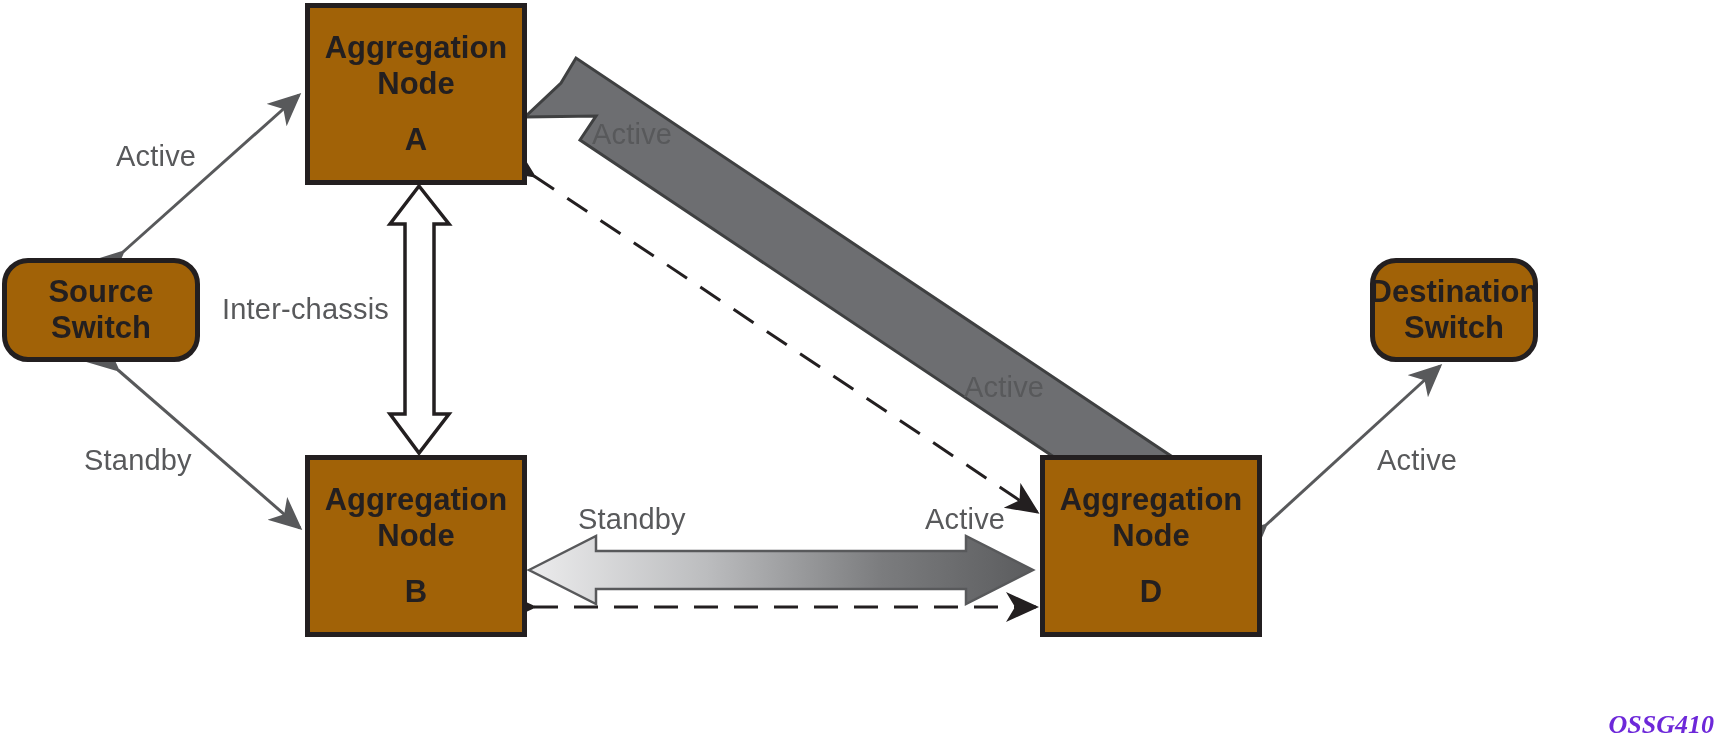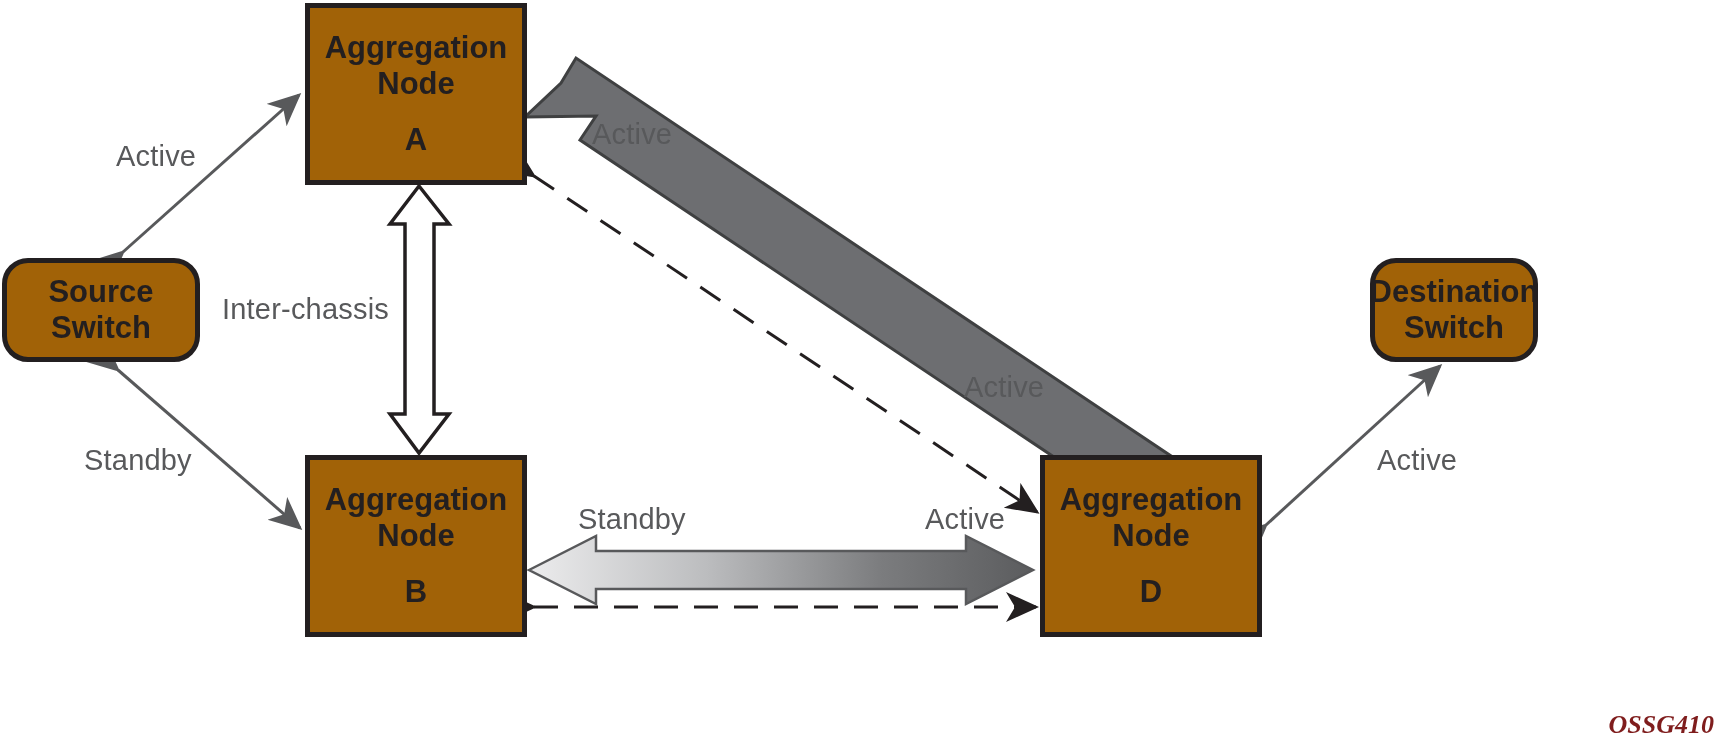--- a/index.html
+++ b/index.html
@@ -66,21 +66,21 @@
     line-height: 1.18;
   }
   .figcode {
     position: absolute;
     right: 22px;
     bottom: 14px;
     font-family: "Liberation Serif", serif;
     font-style: italic;
     font-weight: bold;
     font-size: 26px;
-    color: #7f1d1d;
+    color: #6d28d9;
     z-index: 6;
   }
 </style>
 </head>
 <body>
 
 <div id="canvas">
 
   <svg class="layer" viewBox="0 0 1736 754" xmlns="http://www.w3.org/2000/svg">
     <defs>

